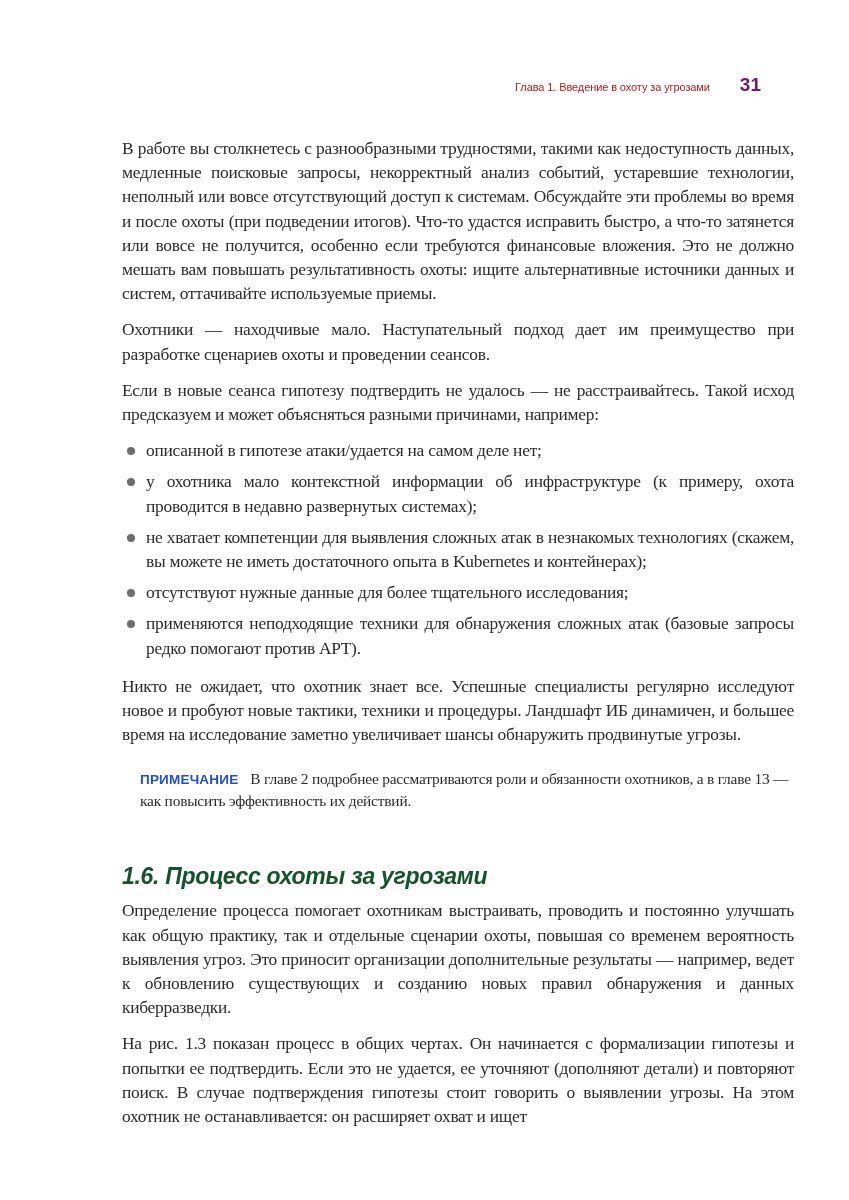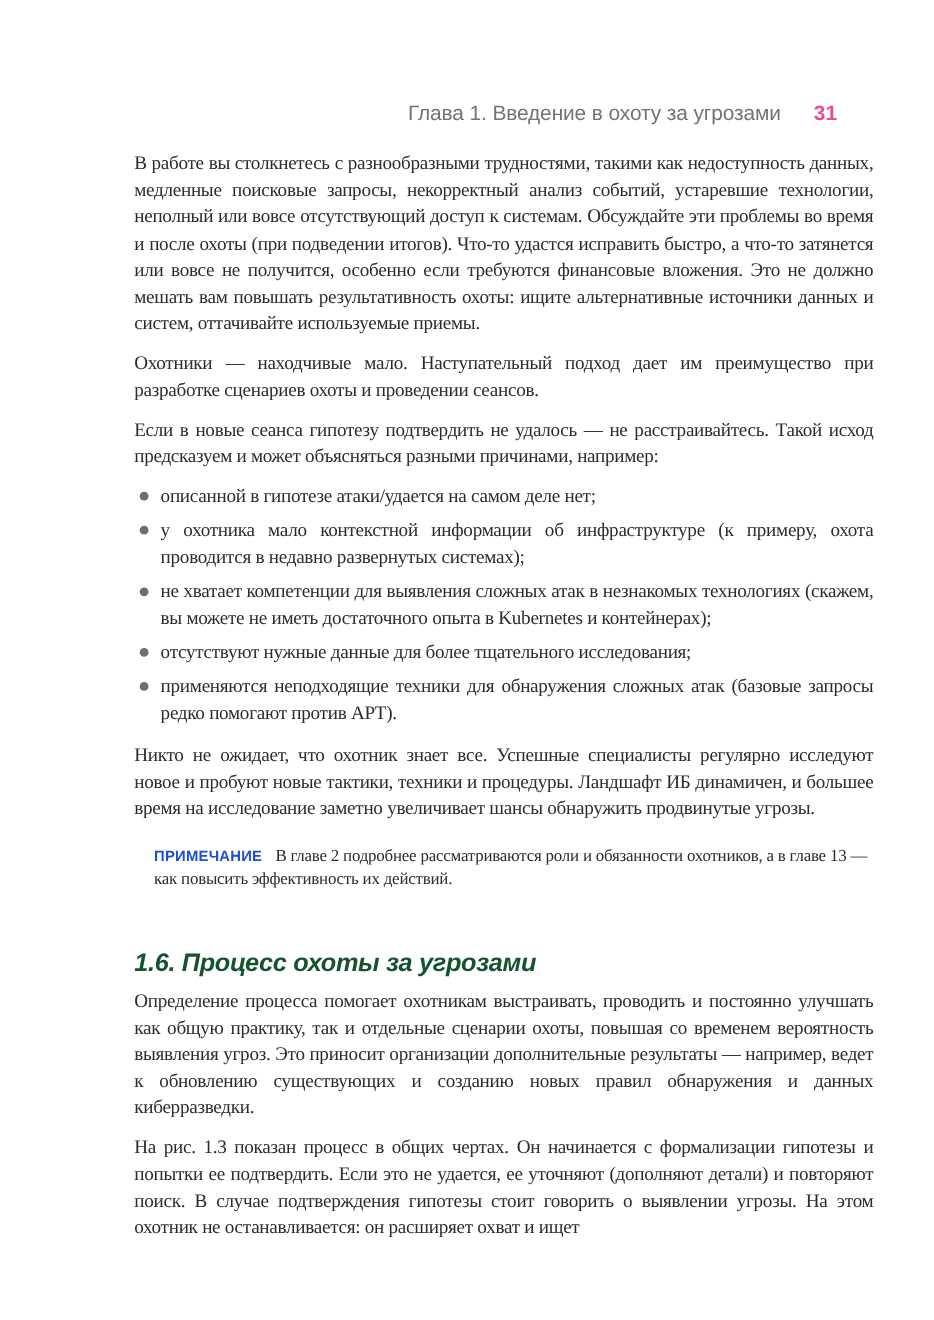--- a/index.html
+++ b/index.html
@@ -6,22 +6,22 @@
   body {
     width: 849px; height: 1200px; background: #ffffff; position: relative;
     overflow: hidden; color: #2b2b2b;
     font-family: "Liberation Serif", "DejaVu Serif", serif;
   }
   .running-head {
     position: absolute; top: 74px; left: 90px; right: 88px;
     display: flex; justify-content: flex-end; align-items: baseline;
     font-family: "Liberation Sans", "DejaVu Sans", sans-serif;
   }
-  .running-title { font-size: 19px; color: #737373; letter-spacing: -0.1px; margin-top: 19px; }
-  .page-num { font-size: 19px; font-weight: bold; color: #ec4899; margin-left: 30px; }
+  .running-title { font-size: 11px; color: #b91c1c; letter-spacing: -0.1px; }
+  .page-num { font-size: 19px; font-weight: bold; color: #701a75; margin-left: 30px; }
   .body { position: absolute; top: 136px; left: 90px; width: 672px; margin-left: 32px; }
   p.text {
     margin: 0 0 12px 0; font-size: 17.4px; line-height: 24.2px;
     text-align: justify; hyphens: manual; letter-spacing: -0.25px;
   }
   ul.bullets { list-style: none; margin: 0 0 14px 0; padding: 0; }
   ul.bullets li {
     position: relative; padding-left: 24px; margin-bottom: 7px;
     font-size: 17.4px; line-height: 24.2px; text-align: justify; letter-spacing: -0.25px;
   }

